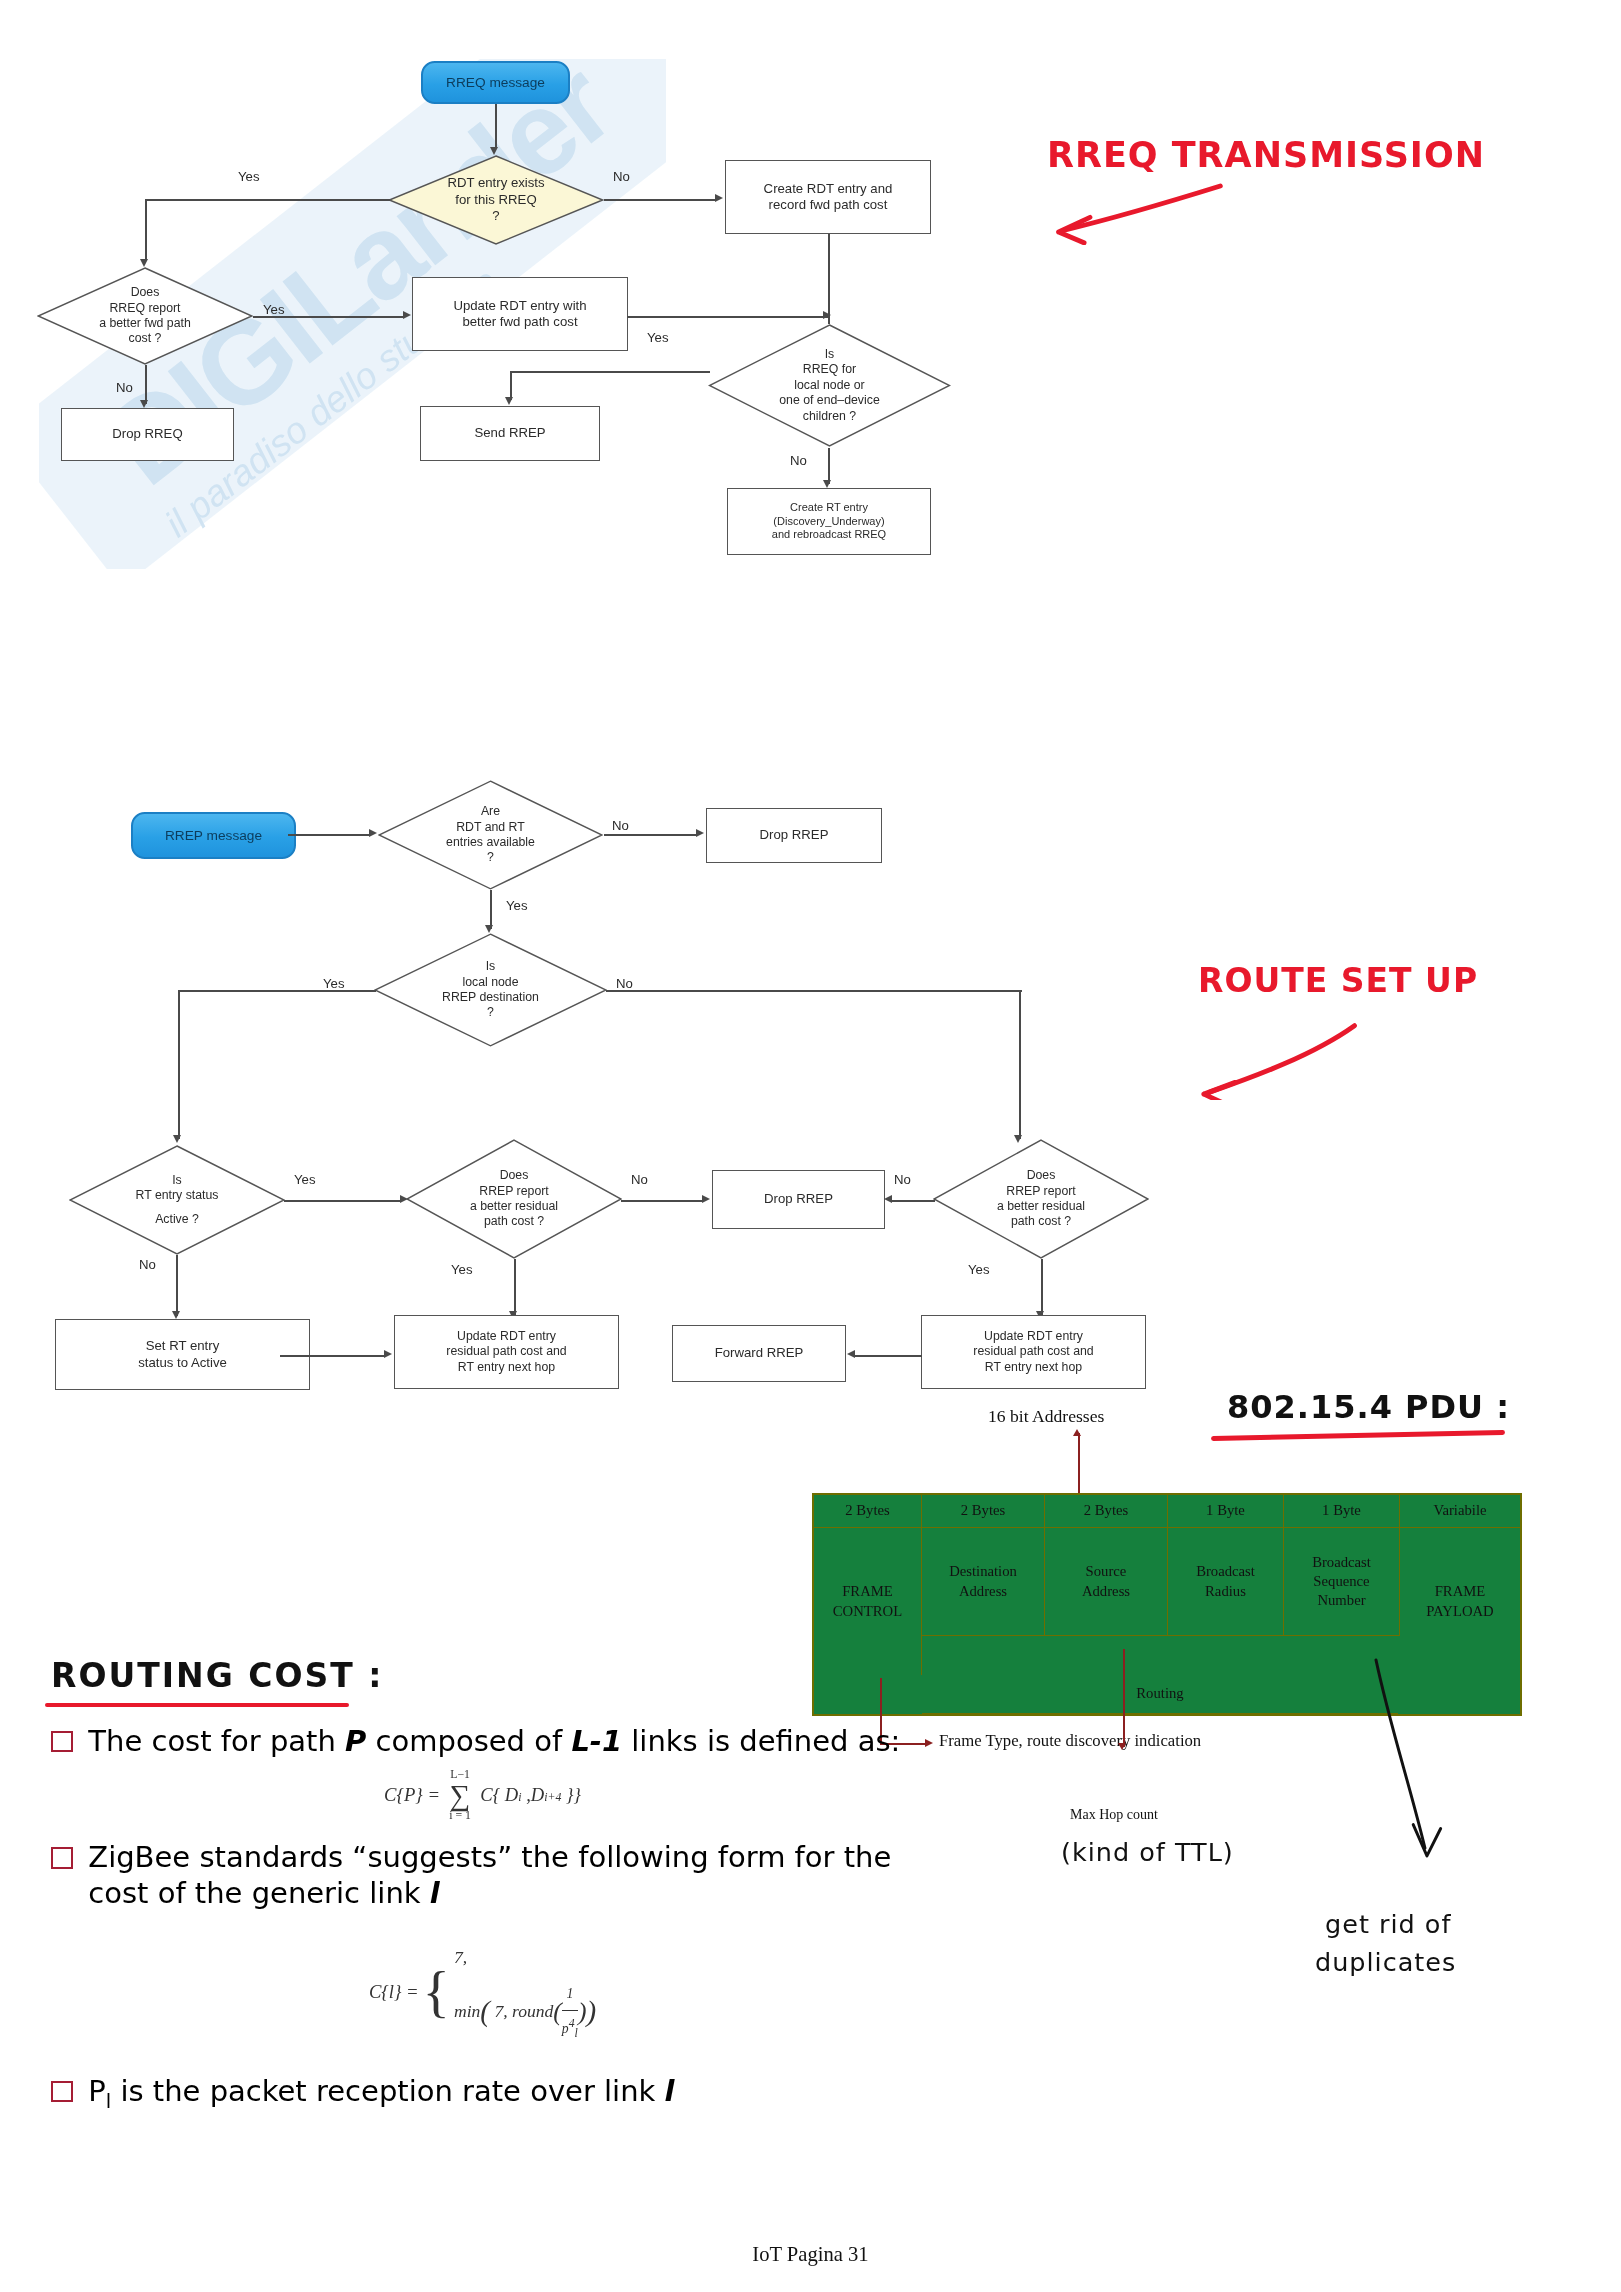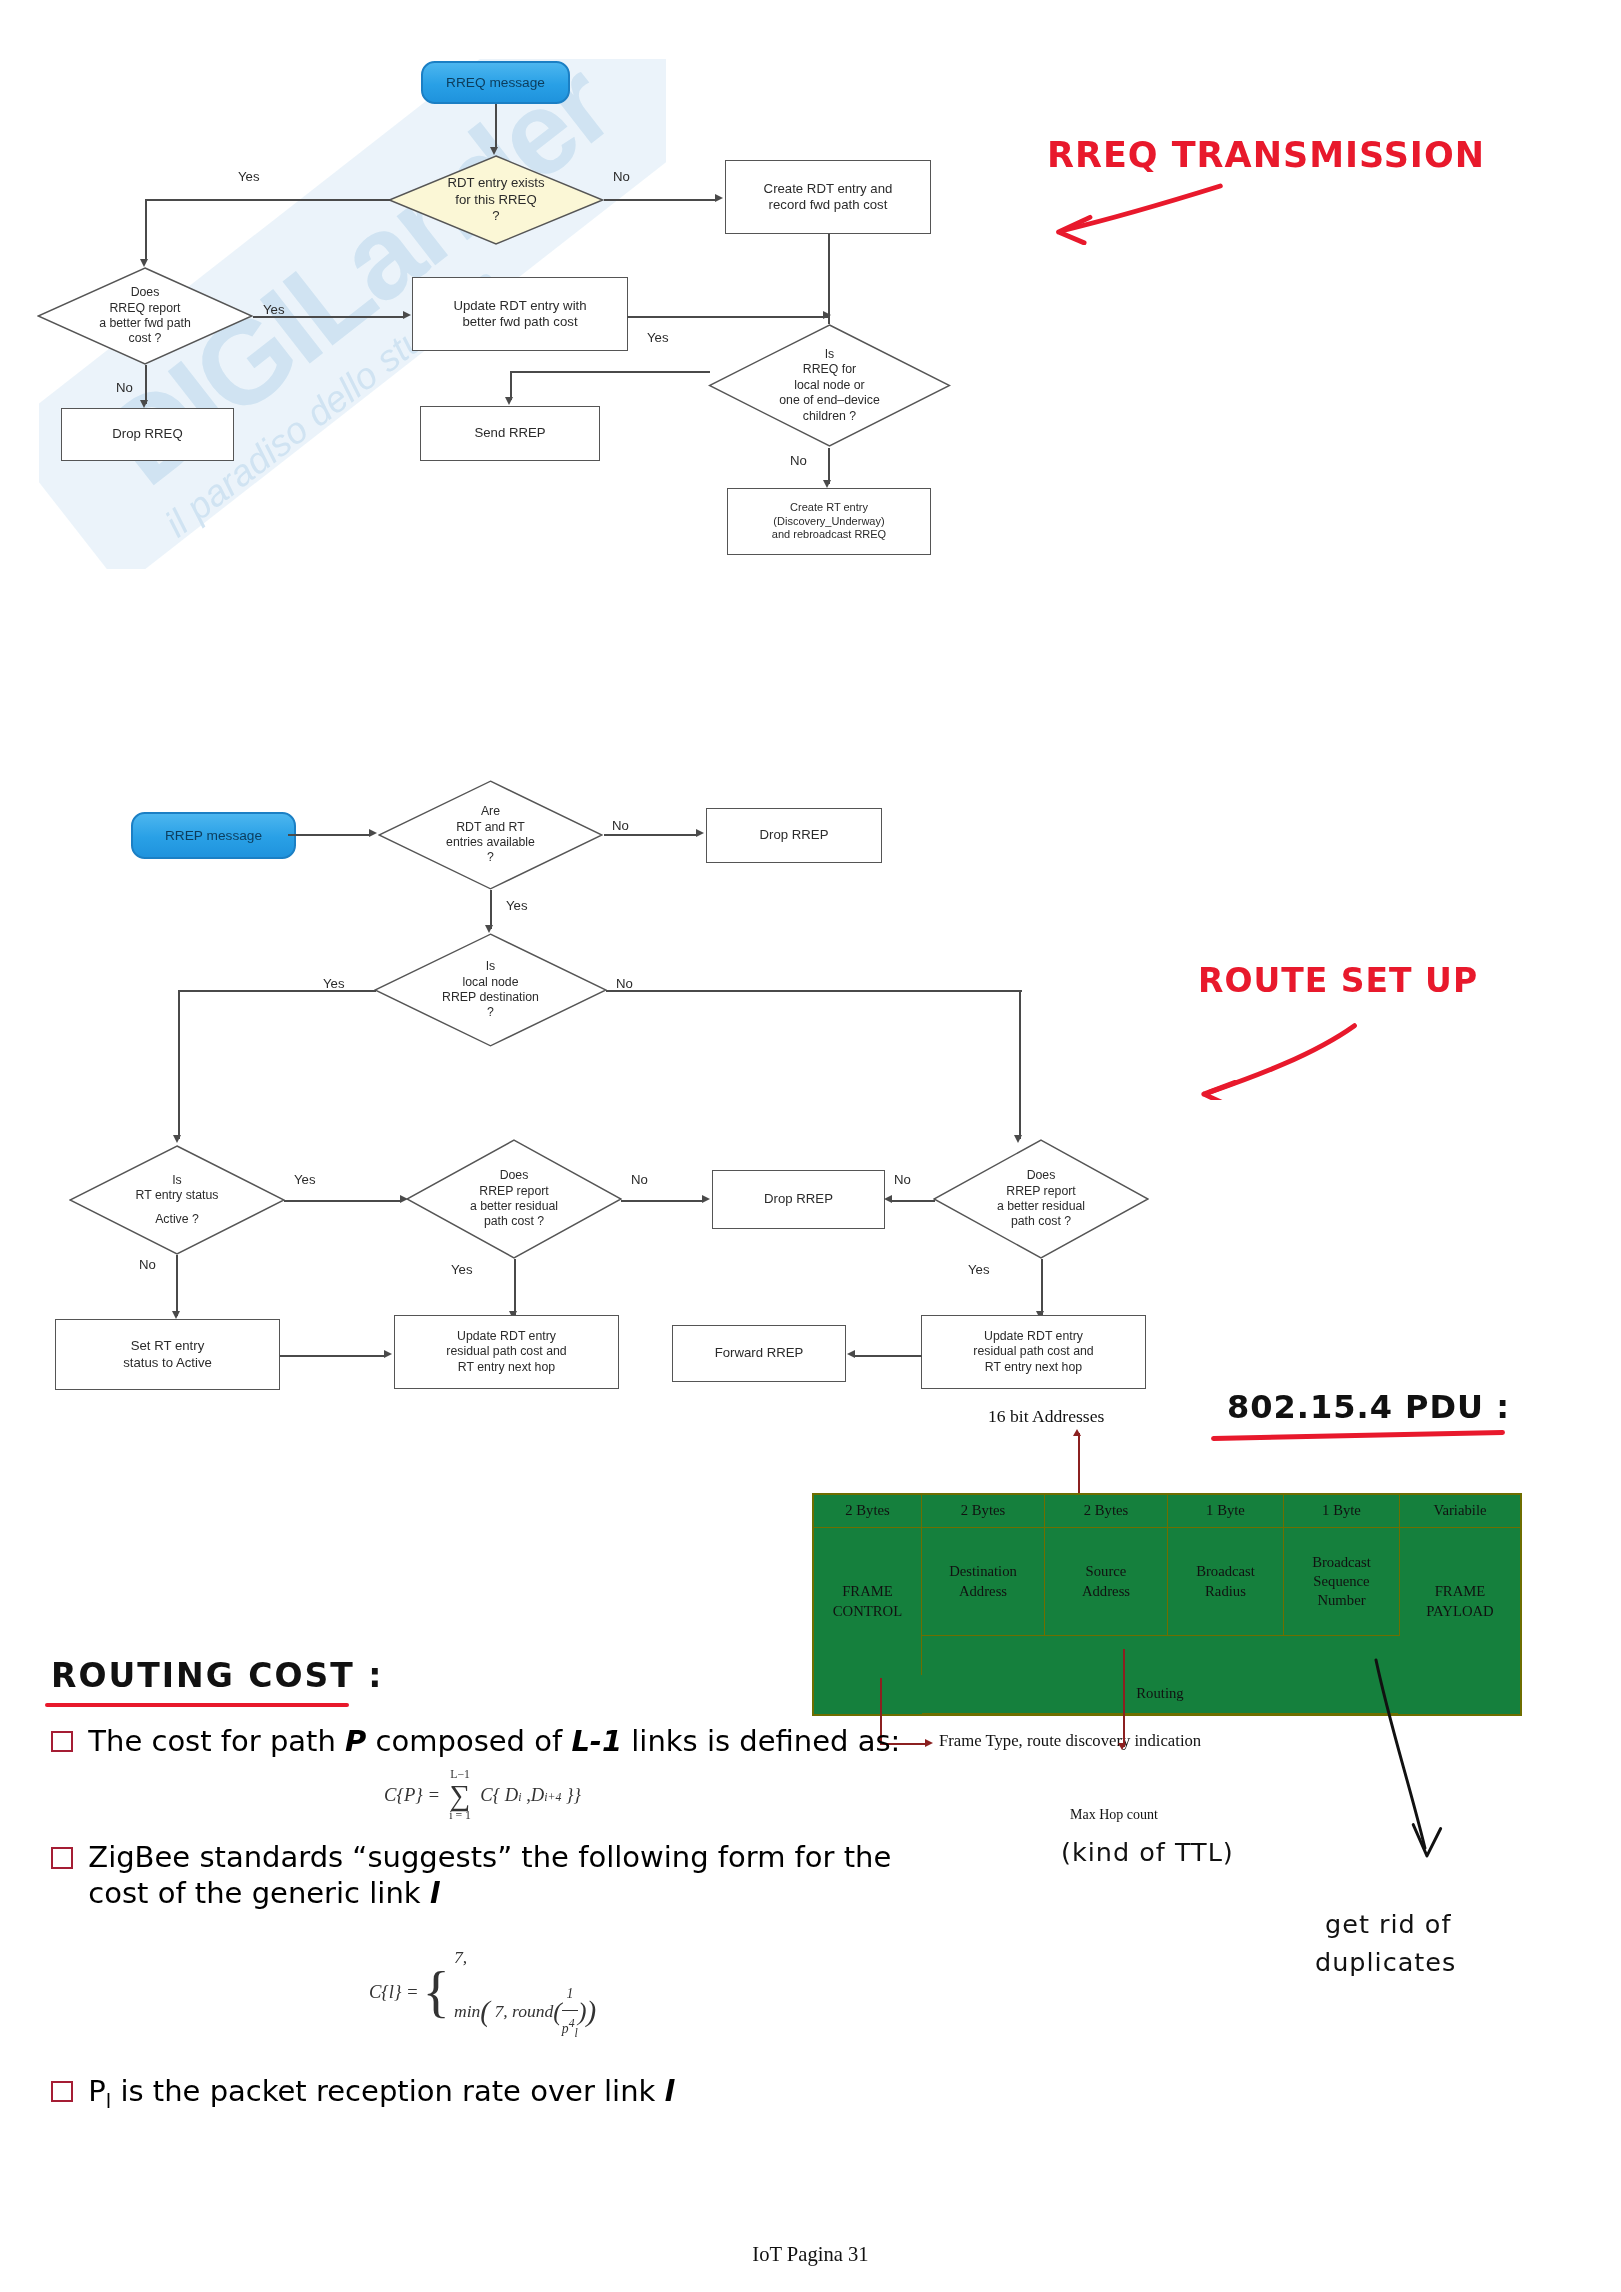--- a/index.html
+++ b/index.html
@@ -326,21 +326,21 @@
       </div>
     </div>
     <div class="lbl" style="left:894px;top:1172px;">No</div>
     <div class="lbl" style="left:968px;top:1262px;">Yes</div>
 
     <div class="wire wh" style="left:892px;top:1200px;width:43px;"></div>
     <div class="arrow ar-left" style="left:884px;top:1195px;"></div>
 
     <div class="wire wv" style="left:176px;top:1255px;height:61px;"></div>
     <div class="arrow ar-down" style="left:172px;top:1311px;"></div>
-    <div class="node rect" style="left:55px;top:1319px;width:225px;height:71px;">
+    <div class="node rect" style="left:55px;top:1319px;width:255px;height:71px;">
       <div>
         <div>Set RT entry</div>
         <div>status to Active</div>
       </div>
     </div>
 
     <div class="wire wv" style="left:514px;top:1259px;height:57px;"></div>
     <div class="arrow ar-down" style="left:509px;top:1311px;"></div>
     <div class="node rect" style="left:394px;top:1315px;width:225px;height:74px;">
       <div style="font-size:12.3px;">

